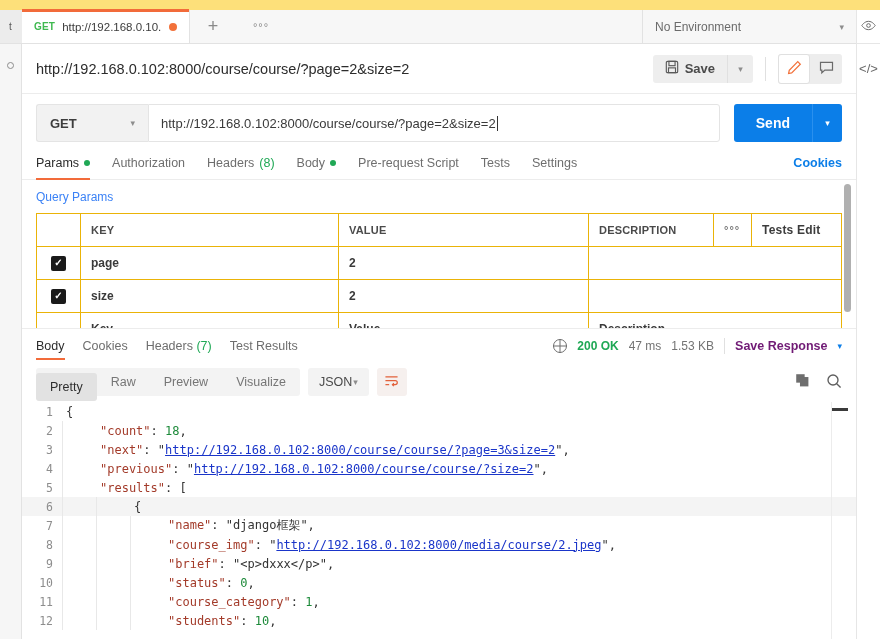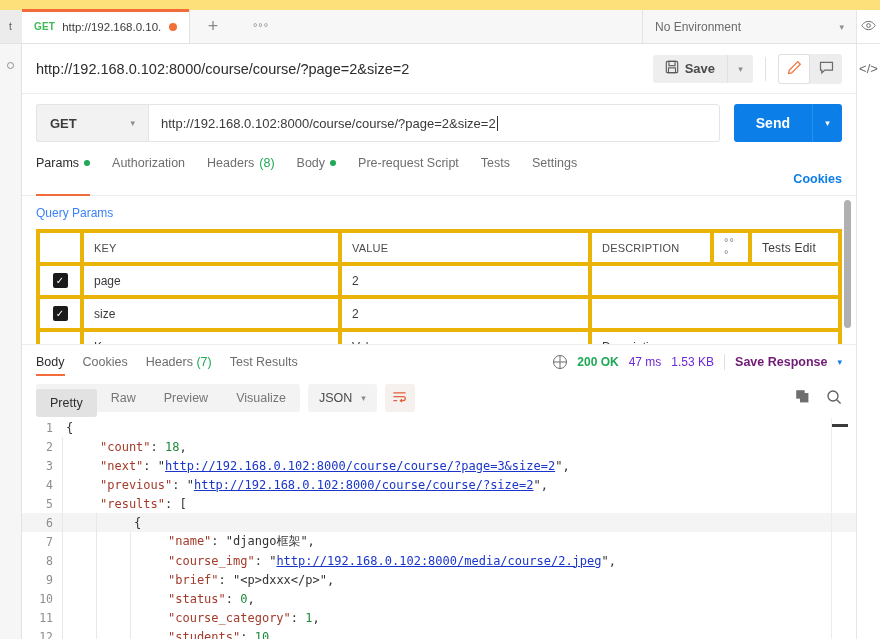--- a/index.html
+++ b/index.html
@@ -139,42 +139,42 @@
     display: flex; align-items: center; justify-content: center; color: #fff;
   }
 
   
   .req-tabs {
     display: flex; align-items: flex-end; gap: 22px;
     padding: 14px 14px 0 14px; border-bottom: 1px solid #ececec; background: #fff;
     position: relative;
   }
   .rt {
-    font-size: 12.5px; color: #6e6e6e; padding-bottom: 25px;
+    font-size: 12.5px; color: #6e6e6e; padding-bottom: 9px;
     display: flex; align-items: center; gap: 5px; position: relative;
   }
   .rt.active { color: #2c2c2c; }
   .rt.active::after {
     content: ""; position: absolute; left: 0; right: 0; bottom: -1px; height: 2.5px; background: #f26b3a;
   }
   .gdot { width: 6px; height: 6px; border-radius: 50%; background: #1fa855; }
   .count { color: #1fa855; }
   .cookies-link {
     position: absolute; right: 14px; bottom: 9px;
     color: #0b7ee8; font-size: 12.5px; font-weight: bold;
   }
 
   
   .params-panel { flex: none; height: 148px; position: relative; background: #fff; overflow: hidden; }
   .panel-pad { padding: 0 14px; }
   .qp-title { font-size: 12px; color: #3b82f6; padding: 10px 0 9px 0; }
   .ptable { width: 100%; border-collapse: collapse; table-layout: fixed; }
   .ptable th, .ptable td {
-    border: 4px solid #eab308; height: 33px; text-align: left;
-    padding: 0 10px; font-weight: normal; vertical-align: middle;
+    border: 1px solid #eab308; height: 33px; text-align: left;
+    padding: 0 10px; font-weight: bold; vertical-align: middle;
   }
   .ptable th { font-size: 11px; color: #4a4a4a; letter-spacing: .2px; }
   .col-ck { width: 44px; }
   .col-key { width: 258px; }
   .col-val { width: 250px; }
   .col-desc { width: auto; }
   .col-more { width: 38px; text-align: center; }
   .col-bulk { width: 90px; }
   .ptable td { font-size: 12px; color: #3a3a3a; }
   .ptable td.ck { text-align: center; padding: 0; }
@@ -209,37 +209,37 @@
   .globe { width: 14px; height: 14px; border: 1.3px solid #6e6e6e; border-radius: 50%; position: relative; }
   .globe::before {
     content: ""; position: absolute; left: 50%; top: -1px; bottom: -1px; width: 0;
     border-left: 1.3px solid #6e6e6e; transform: translateX(-50%);
   }
   .globe::after {
     content: ""; position: absolute; top: 50%; left: -1px; right: -1px; height: 0;
     border-top: 1.3px solid #6e6e6e; transform: translateY(-50%);
   }
   .ok { color: #1fa855; font-weight: bold; }
-  .mdim { color: #6d28d9; }
+  .mdim { color: #737373; }
   .meta-sep { width: 1px; height: 16px; background: #e0e0e0; }
   .save-resp { color: #701a75; font-weight: bold; font-size: 12.5px; }
 
   .resp-tools {
     height: 40px; flex: none; display: flex; align-items: center;
     padding: 0 14px; gap: 8px;
   }
   .seg { display: flex; align-items: center; background: #f3f3f3; border-radius: 3px; height: 28px; }
   .seg .sg {
     padding: 0 14px; height: 28px; display: flex; align-items: center;
     font-size: 12.5px; color: #767676; border-radius: 3px;
   }
   .seg .sg.active { background: #e2e2e2; color: #2e2e2e; margin-top: 10px; }
   .fmt {
     background: #f3f3f3; border-radius: 3px; height: 28px; display: flex;
-    align-items: center; gap: 9px; padding: 0 11px; font-size: 12.5px; color: #4a4a4a;
+    align-items: center; gap: 1px; padding: 0 11px; font-size: 12.5px; color: #4a4a4a;
   }
   .wrapbtn {
     background: #f6f0ee; border-radius: 3px; height: 28px; width: 30px;
     display: flex; align-items: center; justify-content: center;
   }
   .tool-right { margin-left: auto; display: flex; align-items: center; gap: 16px; }
 
   
   .code-area { flex: 1; min-height: 0; position: relative; overflow: hidden; background: #fff; }
   .code-rows { position: relative; font-family: "DejaVu Sans Mono", monospace; font-size: 12px; }

